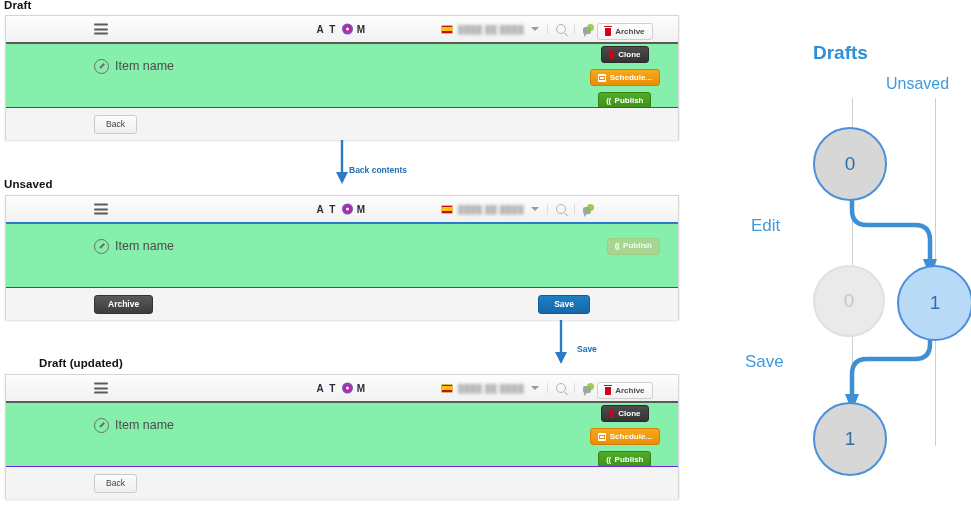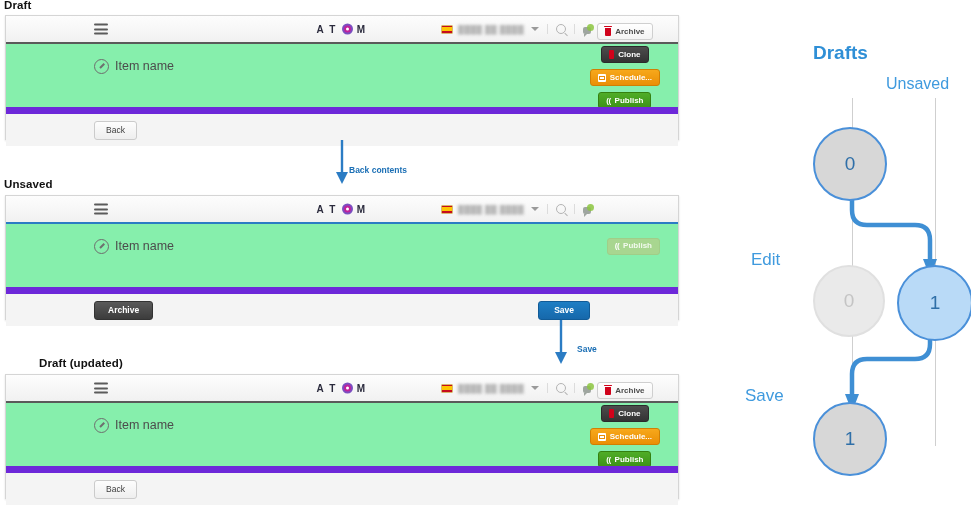--- a/index.html
+++ b/index.html
@@ -160,21 +160,21 @@
   }
   .ic-cal{
     width:8px;height:8px;background:#ffffff;border-radius:1px;position:relative;
   }
   .ic-cal:before{content:"";position:absolute;left:1px;top:2px;width:6px;height:4px;border:1px solid #ea8f06;box-sizing:border-box;}
   .ic-pub{
     font-size:8px;color:#ffffff;font-weight:bold;line-height:1;letter-spacing:-.5px;
   }
 
   .footer{
-    height:32px;background:#f4f4f4;border-top:7px solid #6d28d9;
+    height:32px;background:#f4f4f4;border-top:1px solid #6d28d9;
     display:flex;align-items:center;position:relative;
   }
   .btn-back{
     margin-left:88px;
     background:linear-gradient(#fdfdfd,#eeeeee);border:1px solid #cbcbcb;
     border-radius:3px;font-size:8.5px;color:#3d3d3d;
     height:17px;padding:0 11px;display:inline-flex;align-items:center;cursor:pointer;
   }
   .btn-cancel{
     margin-left:88px;
@@ -205,21 +205,21 @@
   .axis{position:absolute;width:1px;background:#cfcfcf;}
   .node{
     position:absolute;border-radius:50%;
     display:flex;align-items:center;justify-content:center;
     font-size:19px;box-sizing:border-box;
   }
   .node.draft{background:#d7d7d7;border:2.5px solid #4a90d9;color:#2f6fa8;}
   .node.draft-faded{background:#eaeaea;border:2.5px solid #e0e0e0;color:#c4c4c4;}
   .node.unsaved{background:#b9daf7;border:2.5px solid #4a90d9;color:#2f6fa8;}
   .flow-label{
-    position:absolute;font-size:17px;color:#3f9ade;white-space:nowrap;margin-top:34px;
+    position:absolute;font-size:17px;color:#3f9ade;white-space:nowrap;
   }
 </style>
 </head>
 <body>
 
 <div class="stage">
 
   <div class="caption" style="left:4px;top:-1px;">Draft</div>
 
   <div class="panel" id="panel-0" style="top:15px;height:125px;">

